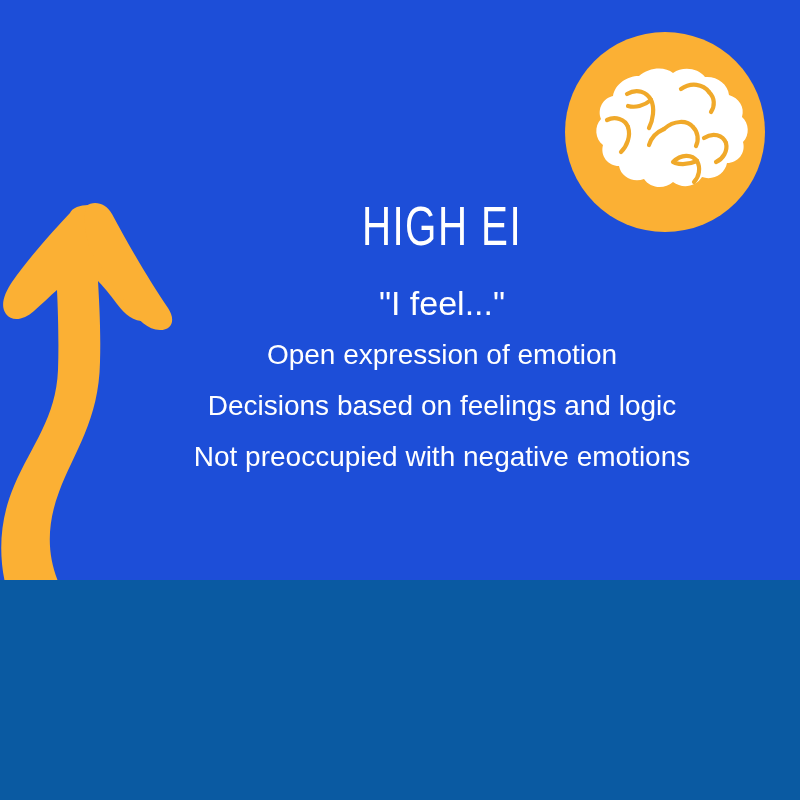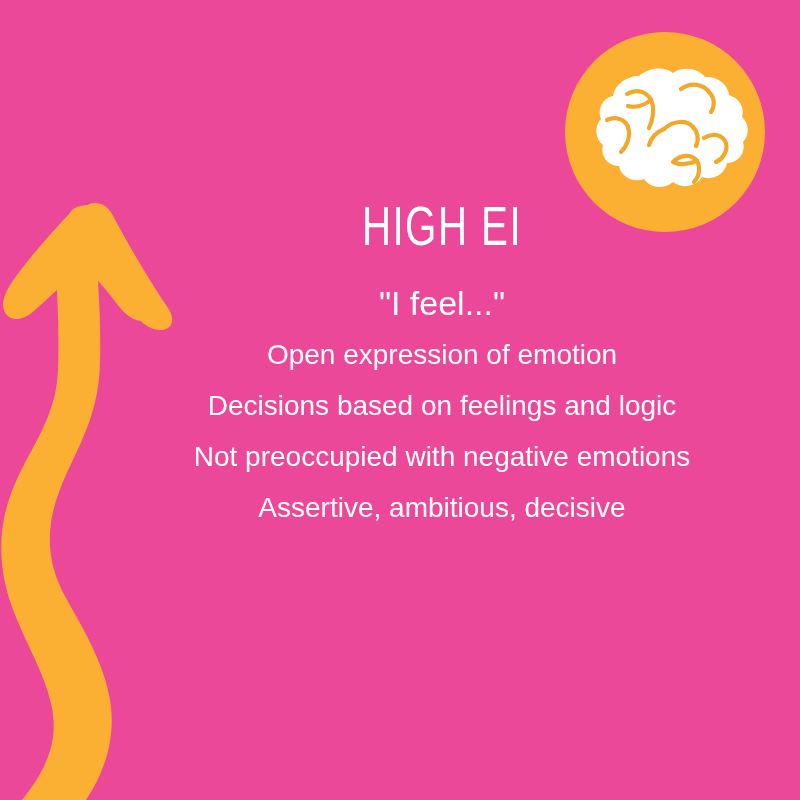--- a/index.html
+++ b/index.html
@@ -11,22 +11,22 @@
     width: 800px;
     height: 800px;
     font-family: "Liberation Sans", sans-serif;
     background: #0a5aa2;
     overflow: hidden;
   }
 
   .poster {
     position: relative;
     width: 800px;
-    height: 800px;
-    background: #ec4899;
+    height: 580px;
+    background: #1d4ed8;
     overflow: hidden;
   }
 
   
   .arrow-layer {
     position: absolute;
     left: 0;
     top: 0;
     width: 800px;
     height: 800px;
@@ -167,17 +167,16 @@
     </svg>
   </div>
 
   <div class="content">
     <h1 class="title">HIGH EI</h1>
     <ul class="bullet-list">
       <li class="quote-line">"I feel..."</li>
       <li>Open expression of emotion</li>
       <li>Decisions based on feelings and logic</li>
       <li>Not preoccupied with negative emotions</li>
-      <li>Assertive, ambitious, decisive</li>
     </ul>
   </div>
 
 </div>
 
 </body></html>

